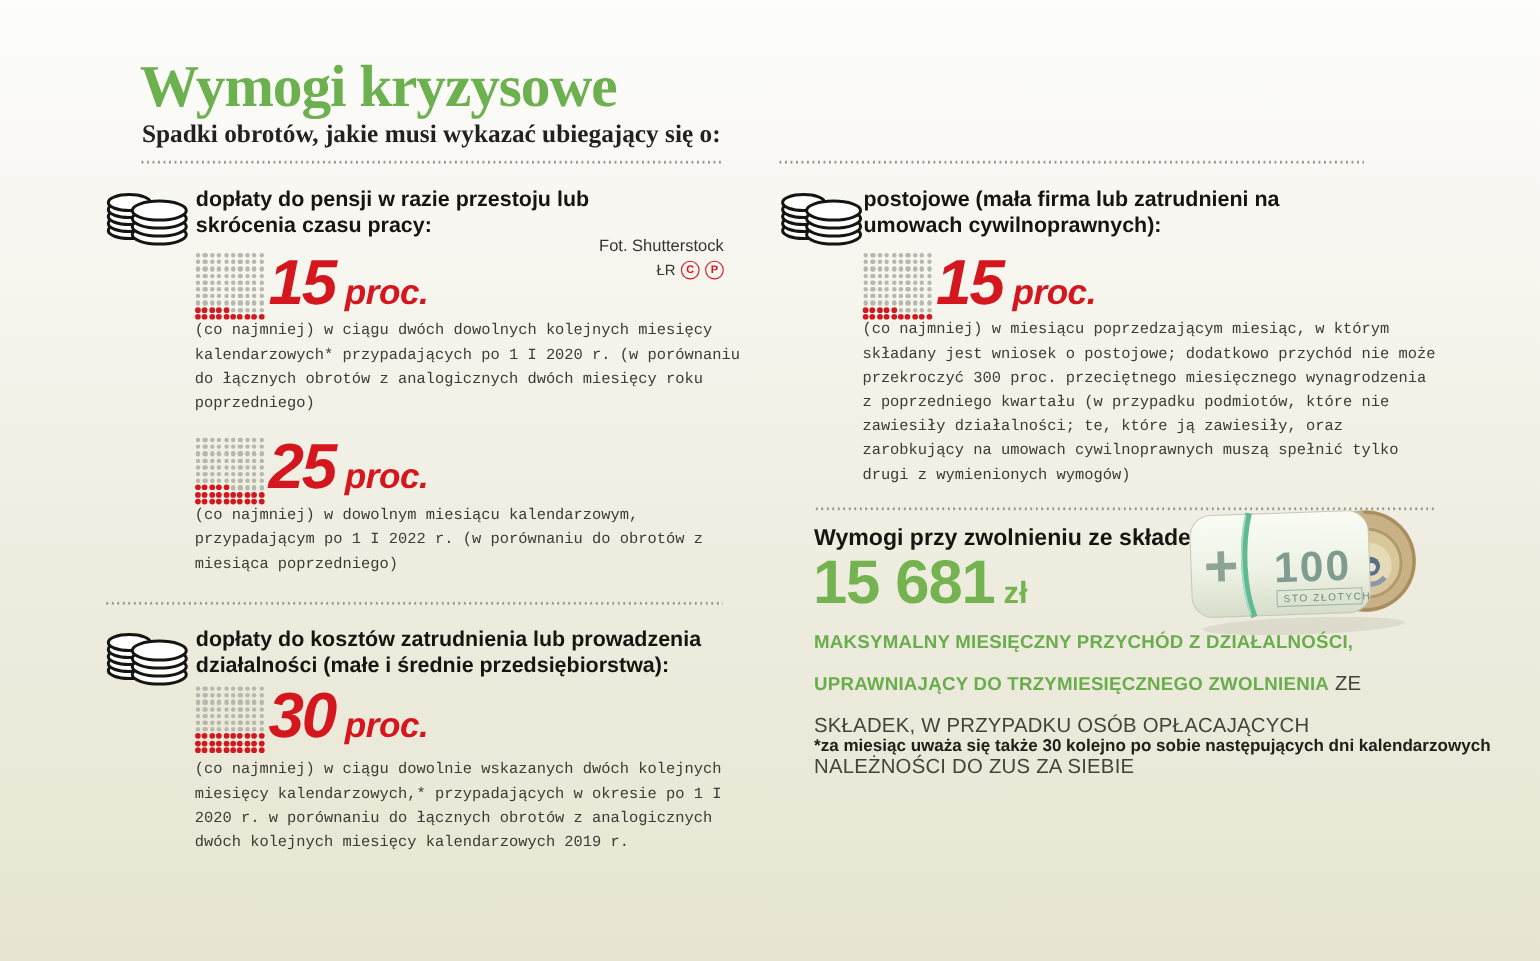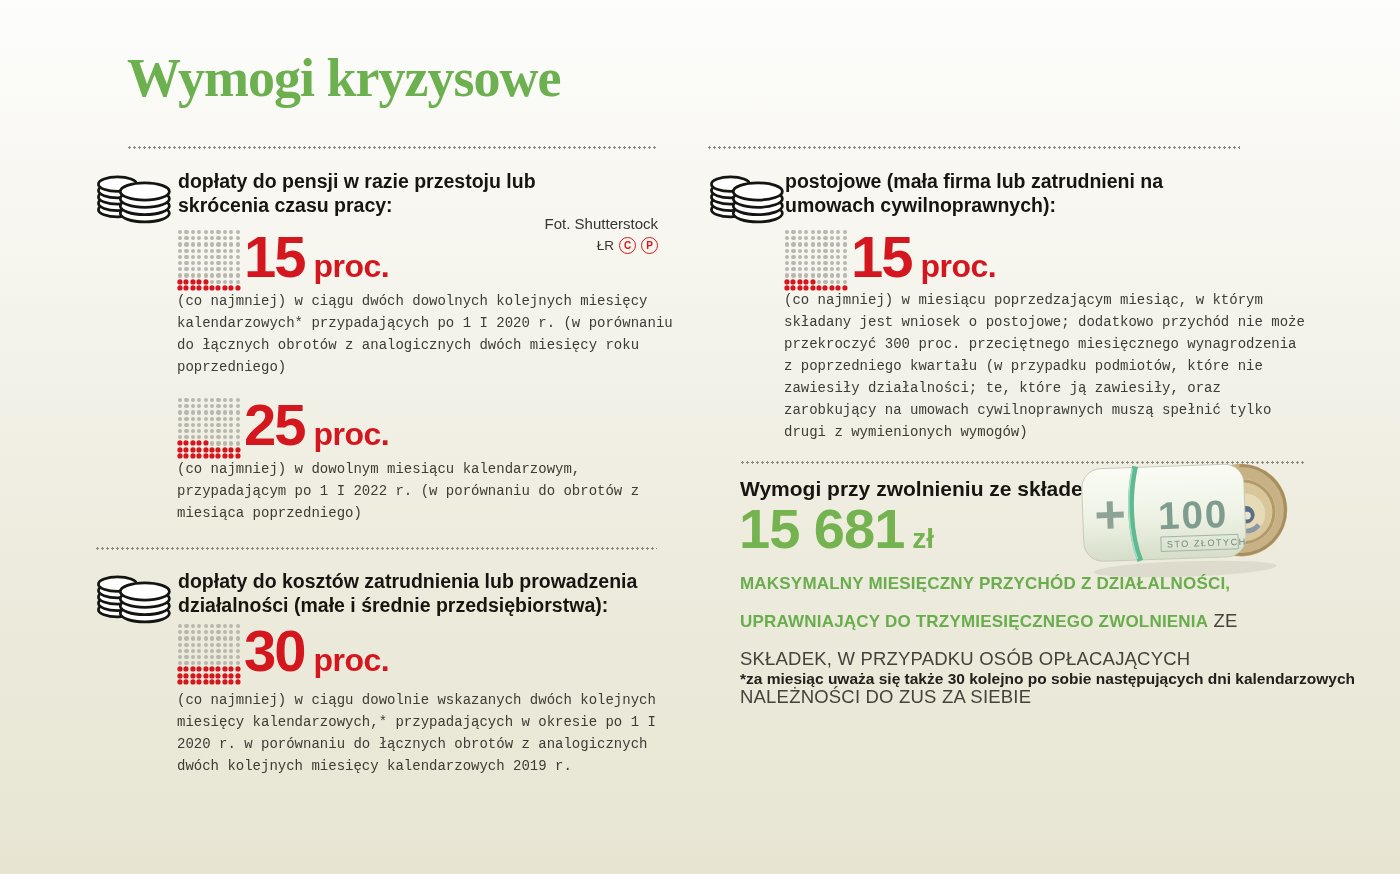--- a/index.html
+++ b/index.html
@@ -26,39 +26,40 @@
   .para{font-size:14px;line-height:22px;color:#3d3c34;font-family:Liberation Mono, monospace;}
   .credits{width:228px;text-align:right;font-size:15px;color:#35342e;}
   .credits .row2{margin-top:5px;font-size:13.5px;display:flex;justify-content:flex-end;align-items:center;gap:5px;}
   .badge{
     display:inline-block;width:15px;height:15px;border:1.7px solid #d4161e;border-radius:50%;
     color:#d4161e;font-size:10px;font-weight:bold;line-height:15px;text-align:center;
   }
   .waffle{display:grid;grid-template-columns:repeat(10,6.4px);grid-auto-rows:6.2px;}
   .waffle i{width:4.3px;height:4.3px;border-radius:50%;background:#b8b7ae;display:block;}
   .waffle i.f{background:#d4161e;transform:scale(1.3);}
-  .stat{white-space:nowrap;color:#d4161e;font-weight:bold;}
+  .stat{white-space:nowrap;color:#d4161e;font-weight:bold;font-style:italic;}
   .stat .num{font-size:58px;letter-spacing:-2px;}
   .stat .unit{font-size:32px;margin-left:9px;letter-spacing:-0.5px;}
   .ex-head{font-weight:bold;font-size:21px;color:#16150f;}
   .amount{white-space:nowrap;color:#74b34f;font-weight:bold;}
   .amount .num{font-size:56px;letter-spacing:-1px;}
   .amount .cur{font-size:28px;margin-left:8px;}
   .caps{font-size:17px;line-height:37px;letter-spacing:0.2px;}
   .caps .g{color:#69ad4d;font-weight:bold;}
   .caps .d{color:#44433b;font-size:18.5px;}
   .footnote{font-weight:bold;font-size:15.5px;color:#21201a;text-align:right;}
   svg text{font-family:"Liberation Sans",sans-serif;}
 </style>
 </head>
 <body>
 
 <div class="stage">
 
   <h1 class="abs title" style="left:127px;top:50px;">Wymogi kryzysowe</h1>
+  <h2 class="abs subtitle" style="left:129px;top:109px;">Spadki obrotów, jakie musi wykazać ubiegający się o:</h2>
   <div class="abs dotline" style="left:127px;top:146px;width:530px;"></div>
   <div class="abs dotline" style="left:707px;top:146px;width:533px;"></div>
 
   <svg class="abs" style="left:92px;top:166px;" width="82" height="60" viewBox="0 0 90 66">
     <g stroke="#141410" stroke-width="3" fill="#ffffff" stroke-linejoin="round">
       <ellipse cx="28" cy="48" rx="21" ry="8"></ellipse>
         <ellipse cx="28" cy="41" rx="21" ry="8"></ellipse>
       <ellipse cx="28" cy="34" rx="21" ry="8"></ellipse>
         <ellipse cx="28" cy="27" rx="21" ry="8"></ellipse>
       <ellipse cx="28" cy="20" rx="21" ry="8"></ellipse>

